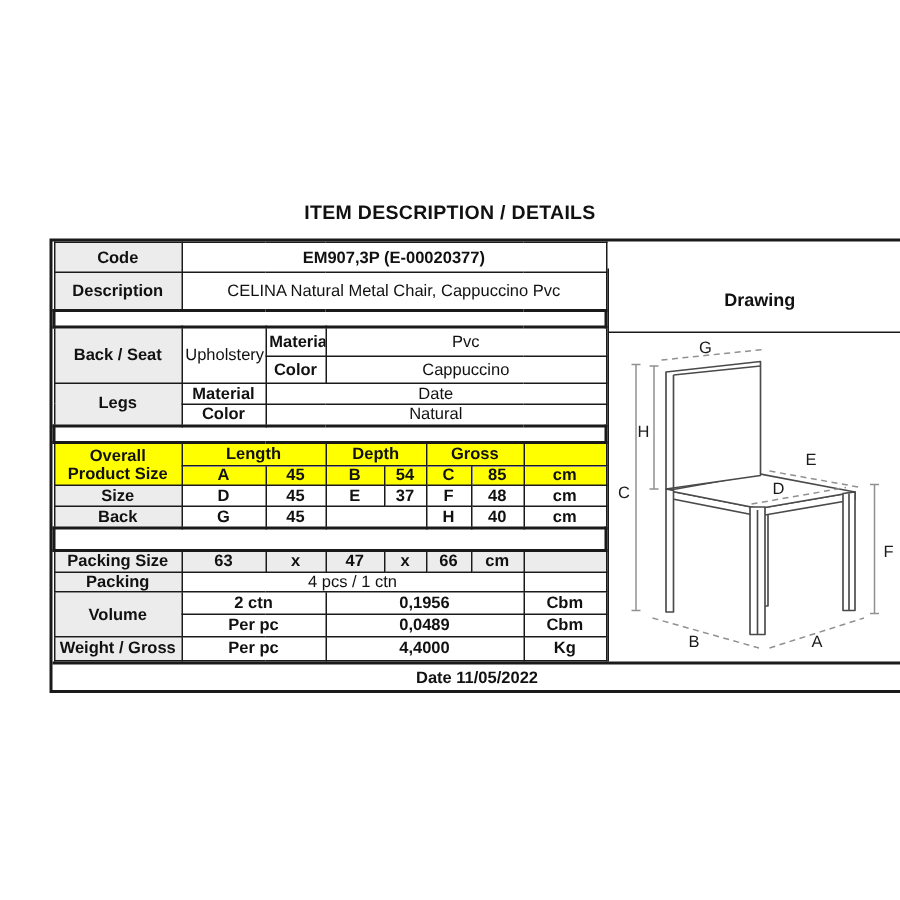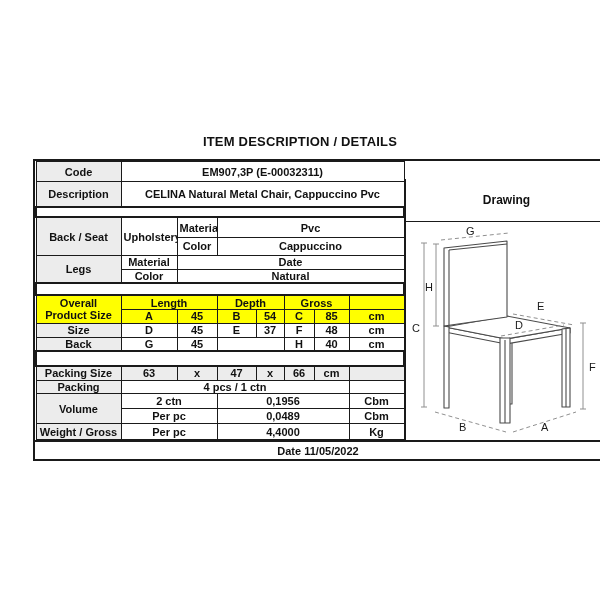--- a/index.html
+++ b/index.html
@@ -8,21 +8,21 @@
   .title{position:absolute;top:134px;left:15px;width:570px;text-align:center;
     font-size:13px;font-weight:bold;letter-spacing:.2px;}
   .frame{position:absolute;top:159px;left:33px;width:570px;box-sizing:border-box;
     border:2px solid #1a1a1a;background:#fff;}
   .content-row{display:flex;align-items:stretch;}
   table.spec{border-collapse:collapse;table-layout:fixed;width:368px;flex:0 0 368px;}
   table.spec td{border:1px solid #1a1a1a;font-size:11px;padding:0 2px;
     vertical-align:middle;text-align:center;overflow:hidden;white-space:nowrap;}
   td.lbl{background:#ececec;text-align:left;font-weight:bold;padding-left:4px;}
   td.sublbl{text-align:left;font-weight:bold;font-size:10px;padding-left:3px;}
-  td.plain{font-weight:bold;}
+  td.plain{font-weight:normal;}
   td.b{font-weight:bold;}
   td.unit{text-align:left;font-weight:bold;font-size:10px;padding-left:3px;}
   td.yellow{background:#ffff00;}
   td.gray{background:#ececec;}
   tr.spacer td{border-left:2px solid #1a1a1a;border-right:2px solid #1a1a1a;
     border-top:2px solid #1a1a1a;border-bottom:2px solid #1a1a1a;background:#fff;}
   td.nl{border-left:hidden;}
   .drawing-col{flex:1 1 auto;display:flex;flex-direction:column;border-left:1px solid #1a1a1a;margin-top:18px;}
   .drawing-header{height:43px;box-sizing:border-box;border-bottom:1px solid #1a1a1a;
     display:flex;align-items:center;justify-content:center;font-weight:bold;font-size:12px;}
@@ -52,21 +52,21 @@
             <col style="width:40px">
           <col style="width:39px">
             <col style="width:28px">
             <col style="width:30px">
           <col style="width:35px">
             <col style="width:55px">
         </colgroup>
         <tbody>
             <tr style="height:19px">
           <td class="lbl">Code</td>
-          <td class="b" colspan="7">EM907,3P (E-00032311)</td>
+          <td class="b" colspan="7">EM907,3P (E-00020377)</td>
         </tr>
         <tr style="height:24px">
           <td class="lbl">Description</td>
           <td class="plain" colspan="7">CELINA Natural Metal Chair, Cappuccino Pvc</td>
         </tr>
         <tr class="spacer" style="height:10px">
               <td colspan="8"></td>
             </tr>
         <tr style="height:19px">
           <td class="lbl" rowspan="2">Back / Seat</td>

